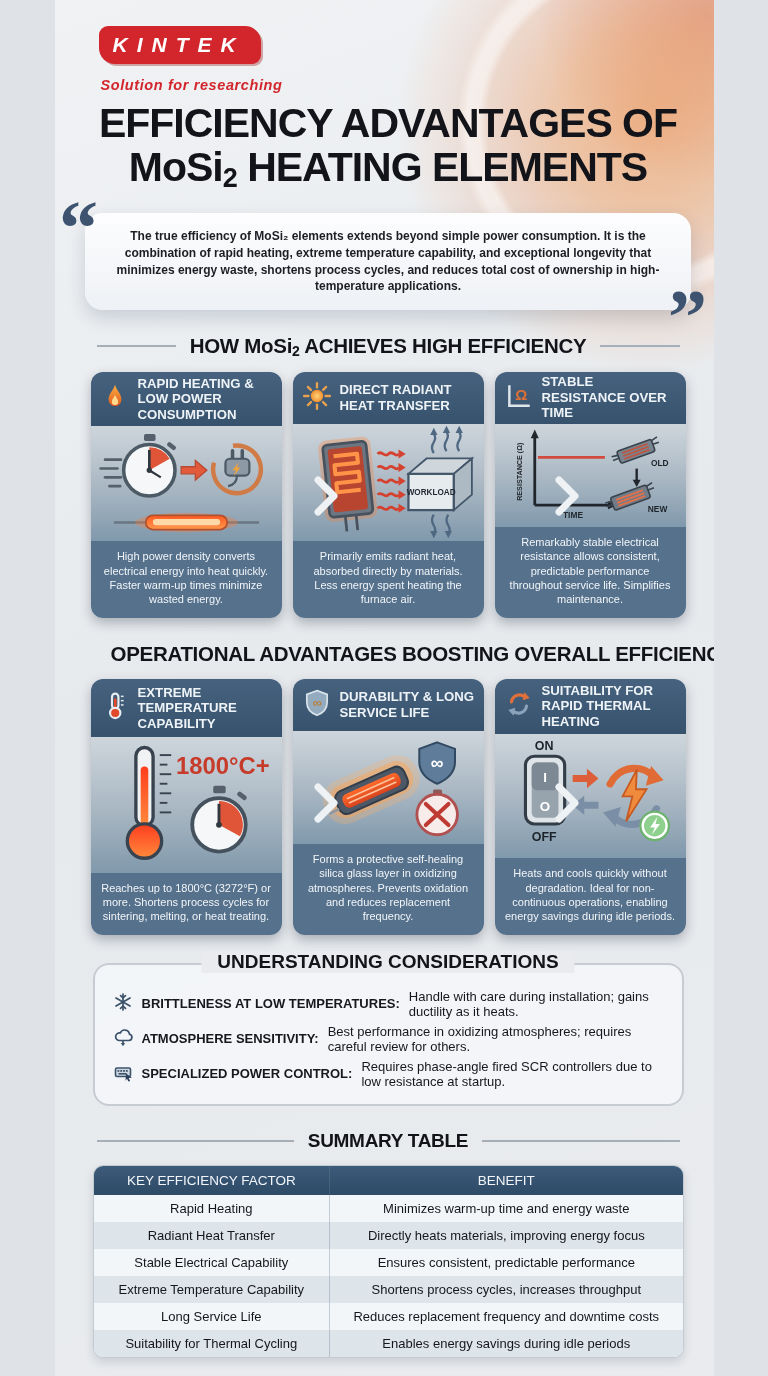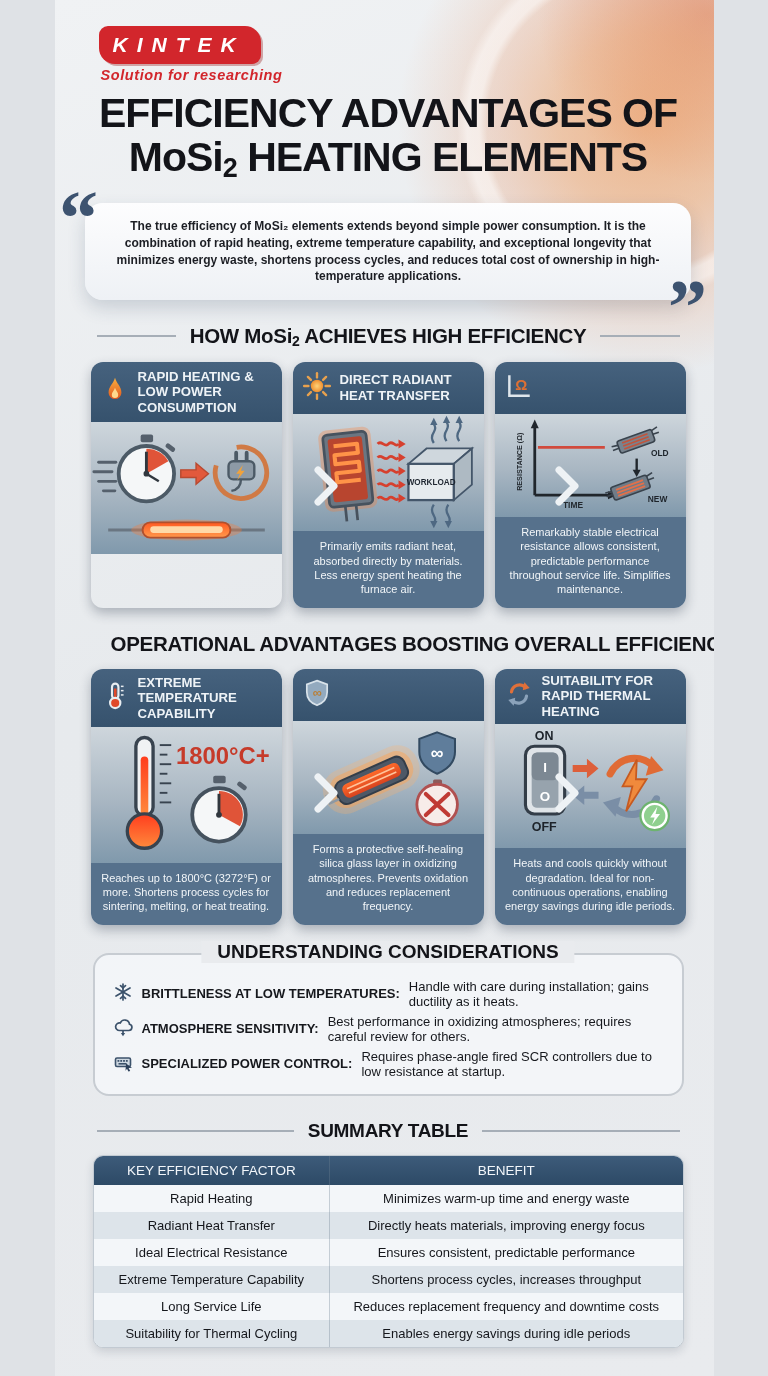--- a/index.html
+++ b/index.html
@@ -15,21 +15,21 @@
     padding-left: 8px;
   }
   
   .brand { margin:26px 0 0 36px; }
   .logo-box {
     display:inline-block; background:#d2262c; color:#fff;
     padding:7px 16px 7px 14px; border-radius:9px 16px 9px 16px;
     font-weight:bold; font-style:italic; font-size:21px; letter-spacing:9px;
     box-shadow:2px 2px 0 rgba(150,20,20,.35);
   }
-  .tagline { color:#d2262c; font-weight:bold; font-style:italic; font-size:14.5px; margin:3px 0 0 2px; letter-spacing:.6px; }
+  .tagline { color:#d2262c; font-weight:bold; font-style:italic; font-size:14.5px; margin:13px 0 0 2px; letter-spacing:.6px; }
   
   .title { text-align:center; font-weight:bold; font-size:41px; line-height:1.08; color:#131419; letter-spacing:-1px; margin-top:8px; }
   .title .sub2 { font-size:27px; vertical-align:-6px; }
   
   .quote-wrap { position:relative; width:606px; margin:20px auto 0; }
   .quote-box {
     background:linear-gradient(180deg,#fdfdfe,#eef1f5);
     border-radius:18px; padding:15px 28px; text-align:center;
     font-weight:bold; font-size:12px; line-height:1.38; color:#1c1e24;
     box-shadow:0 8px 18px rgba(40,60,90,.18);
@@ -158,20 +158,21 @@
             <path d="M157 56 q0 10 -10 12" stroke="#4c5a66" stroke-width="2.5" fill="none"></path>
           </g>
           <g>
             <line x1="18" y1="109" x2="182" y2="109" stroke="#6a7682" stroke-width="3"></line>
             <ellipse cx="100" cy="109" rx="58" ry="11" fill="#ff7a30" opacity=".33"></ellipse>
             <rect x="54" y="101" width="92" height="16" rx="8" fill="url(#c1rod)" stroke="#b0502e" stroke-width="2"></rect>
             <rect x="62" y="105" width="76" height="7" rx="3.5" fill="#ffd9a8"></rect>
           </g>
         </svg>
       </div>
+      <div class="card-desc">High power density converts electrical energy into heat quickly. Faster warm-up times minimize wasted energy.</div>
     </div>
 
     <div class="card">
       <div class="card-header">
         <span class="card-icon">
           <svg width="30" height="30" viewBox="0 0 28 28">
               <defs>
                 <radialGradient id="h2s">
                   <stop offset="0" stop-color="#ffd37a"></stop>
                   <stop offset="1" stop-color="#ef8f2f"></stop>
@@ -242,20 +243,21 @@
     </div>
 
     <div class="card">
       <div class="card-header">
         <span class="card-icon">
           <svg width="30" height="30" viewBox="0 0 28 28">
               <path d="M5 4 V23 H24" stroke="#dfe6ec" stroke-width="2.3" fill="none"></path>
               <text x="16" y="18" text-anchor="middle" font-size="14" font-weight="bold" fill="#dd7034">Ω</text>
             </svg>
         </span>
+        <span class="card-title">STABLE RESISTANCE OVER TIME</span>
       </div>
       <div class="card-illus">
         <svg viewBox="0 0 200 130">
           <g>
             <line x1="30" y1="102" x2="30" y2="16" stroke="#20262c" stroke-width="3.5"></line>
             <polygon points="25,18 30,7 35,18" fill="#20262c"></polygon>
             <line x1="30" y1="102" x2="124" y2="102" stroke="#20262c" stroke-width="3.5"></line>
             <polygon points="122,97 133,102 122,107" fill="#20262c"></polygon>
             <text transform="translate(14 60) rotate(-90)" text-anchor="middle" font-size="9" font-weight="bold" fill="#23292f">RESISTANCE (Ω)</text>
             <text x="78" y="118" text-anchor="middle" font-size="10.5" font-weight="bold" fill="#23292f">TIME</text>
@@ -367,20 +369,21 @@
     </div>
 
     <div class="card">
       <div class="card-header">
         <span class="card-icon">
           <svg width="30" height="30" viewBox="0 0 28 28">
               <path d="M14 2.5 L23.5 6 V13 C23.5 19.5 19.2 23.5 14 25.5 C8.8 23.5 4.5 19.5 4.5 13 V6 Z" fill="#93aabf" stroke="#d8e2ea" stroke-width="1.6"></path>
               <text x="14" y="17.5" text-anchor="middle" font-size="12" font-weight="bold" fill="#b8803a">∞</text>
             </svg>
         </span>
+        <span class="card-title">DURABILITY &amp; LONG SERVICE LIFE</span>
       </div>
       <div class="card-illus">
         <svg viewBox="0 0 200 140">
           <defs>
               <linearGradient id="c5g" x1="0" y1="0" x2="0" y2="1">
                 <stop offset="0" stop-color="#ff6a2a"></stop>
                 <stop offset="1" stop-color="#d8441f"></stop>
               </linearGradient>
             </defs>
           <g transform="rotate(-24 80 75)">
@@ -519,21 +522,21 @@
     </div>
     <div class="trow odd">
       <div>Rapid Heating</div>
       <div>Minimizes warm-up time and energy waste</div>
     </div>
     <div class="trow even">
       <div>Radiant Heat Transfer</div>
       <div>Directly heats materials, improving energy focus</div>
     </div>
     <div class="trow odd">
-      <div>Ideal Electrical Resistance</div>
+      <div>Stable Electrical Capability</div>
       <div>Ensures consistent, predictable performance</div>
     </div>
     <div class="trow even">
       <div>Extreme Temperature Capability</div>
       <div>Shortens process cycles, increases throughput</div>
     </div>
     <div class="trow odd">
       <div>Long Service Life</div>
       <div>Reduces replacement frequency and downtime costs</div>
     </div>

